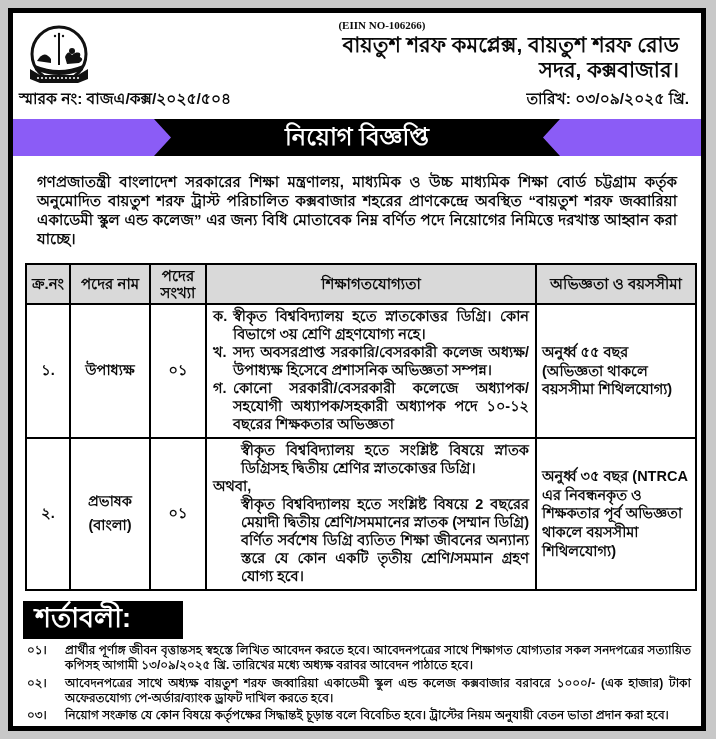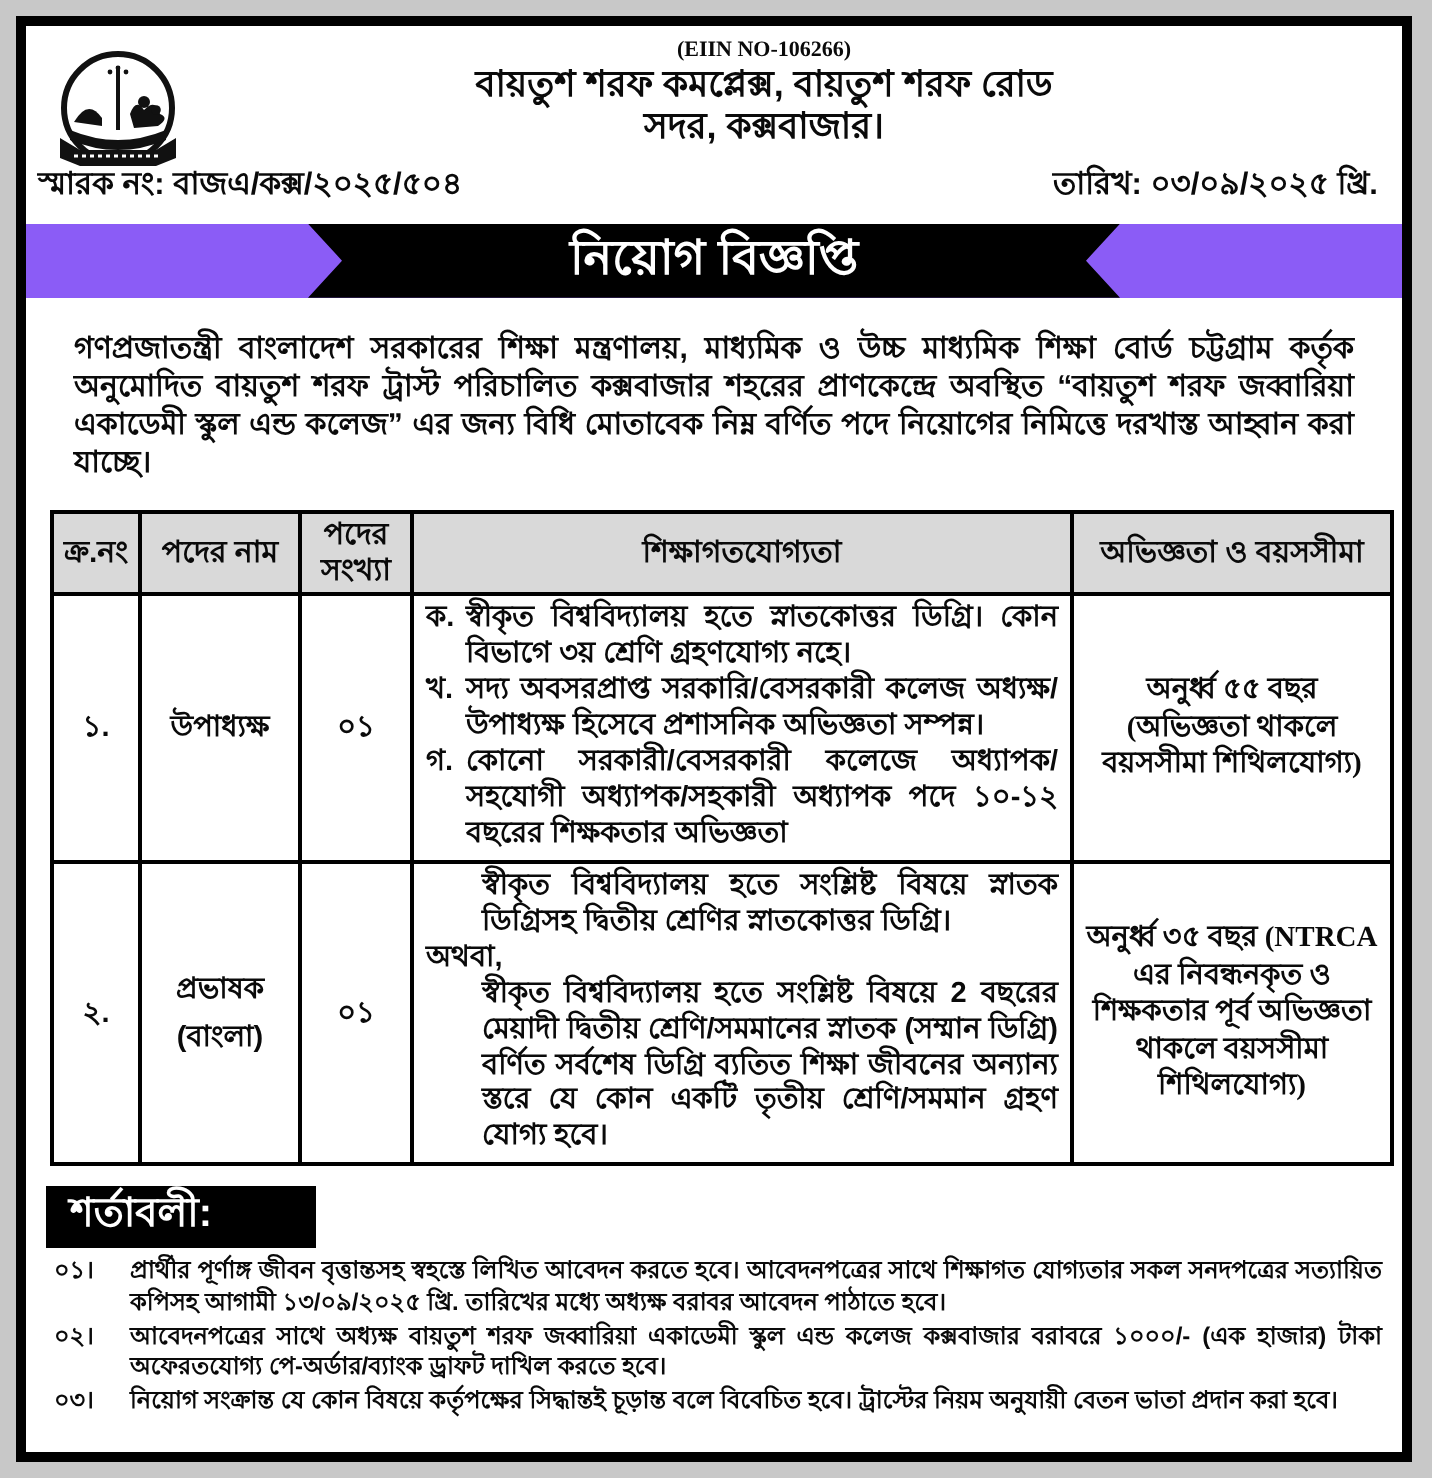--- a/index.html
+++ b/index.html
@@ -10,21 +10,21 @@
   .doc {
     position:absolute; left:8px; top:8px; width:688px; height:713px;
     border:5px solid #000; background:#fff; overflow:hidden;
   }
   
   .hdr { position:relative; padding:6px 8px 0 8px; }
   .logo { position:absolute; left:14px; top:10px; width:64px; height:72px; }
   .title-block { text-align:center; padding-left:64px; padding-right:14px; }
   .school-name { font-size:26px; font-weight:bold; line-height:1.08; }
   .eiin { font-family:"Liberation Serif","DejaVu Serif",serif; font-weight:bold; font-size:11px; line-height:1.15; }
-  .addr { font-size:18px; font-weight:bold; line-height:1.2; }
+  .addr { font-size:21px; font-weight:bold; line-height:1.2;text-align:right; }
   .memo-row { display:flex; justify-content:space-between; align-items:flex-end;
     padding:5px 12px 4px 6px; font-weight:bold; font-size:15.5px; }
   
   .band { margin-top:2px; height:37px; background:#8b5cf6; display:flex; align-items:center; justify-content:center; }
   .ribbon {
     background:#000; color:#fff; width:406px; height:37px; line-height:36px;
     text-align:center; font-size:24px; font-weight:bold;
     clip-path:polygon(0 0,100% 0,calc(100% - 17px) 50%,100% 100%,0 100%,17px 50%);
   }
   .intro { margin:12px; padding:5px 12px 2px 12px; font-size:15px; font-weight:bold;
@@ -36,24 +36,24 @@
   td { font-size:14.5px; vertical-align:middle; }
   .row1 td { height:100px; }
   .row2 td { height:122px; }
   .c { text-align:center; }
   .qual-cell { padding:3px 6px; }
   .qitem { display:flex; line-height:1.24; text-align:justify; }
   .qitem .ql { width:20px; flex:none; }
   .qitem .qt { flex:1; }
   .qpara { padding-left:28px; text-align:justify; line-height:1.24; }
   .qor { line-height:1.24; }
-  .exp-cell { text-align:center; padding:2px 5px; line-height:1.28;font-family:Liberation Serif, serif; }
+  .exp-cell { text-align:left; padding:2px 5px; line-height:1.28; }
   
   .cond-title { display:inline-block; margin:6px 3px 3px 10px; background:#000; color:#fff;
-    font-size:20px; font-weight:bold; line-height:1.1; padding:3px 52px 6px 12px; }
+    font-size:27px; font-weight:bold; line-height:1.1; padding:3px 52px 6px 12px; }
   .cond-item { display:flex; padding:1px 10px 1px 14px; font-size:12px; font-weight:bold; line-height:1.26; }
   .cond-num { width:38px; flex:none; }
   .cond-text { flex:1; text-align:justify; }
 </style>
 </head>
 <body>
 
 <div class="doc">
 
   

